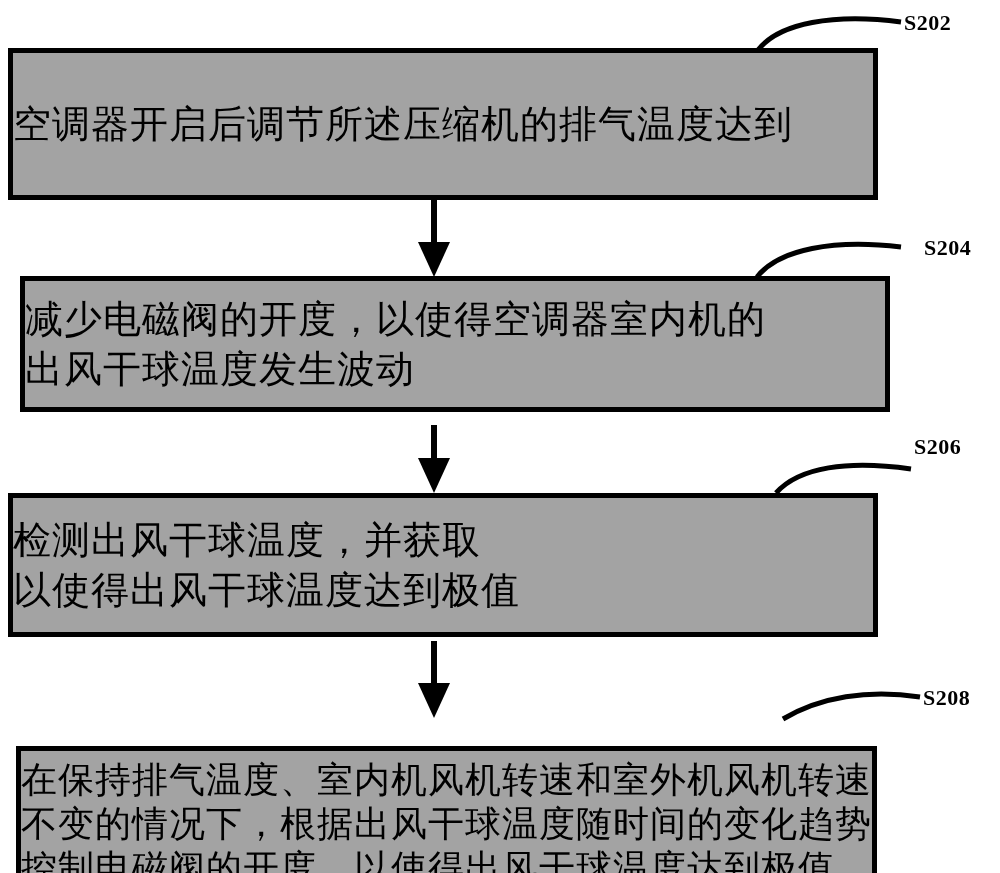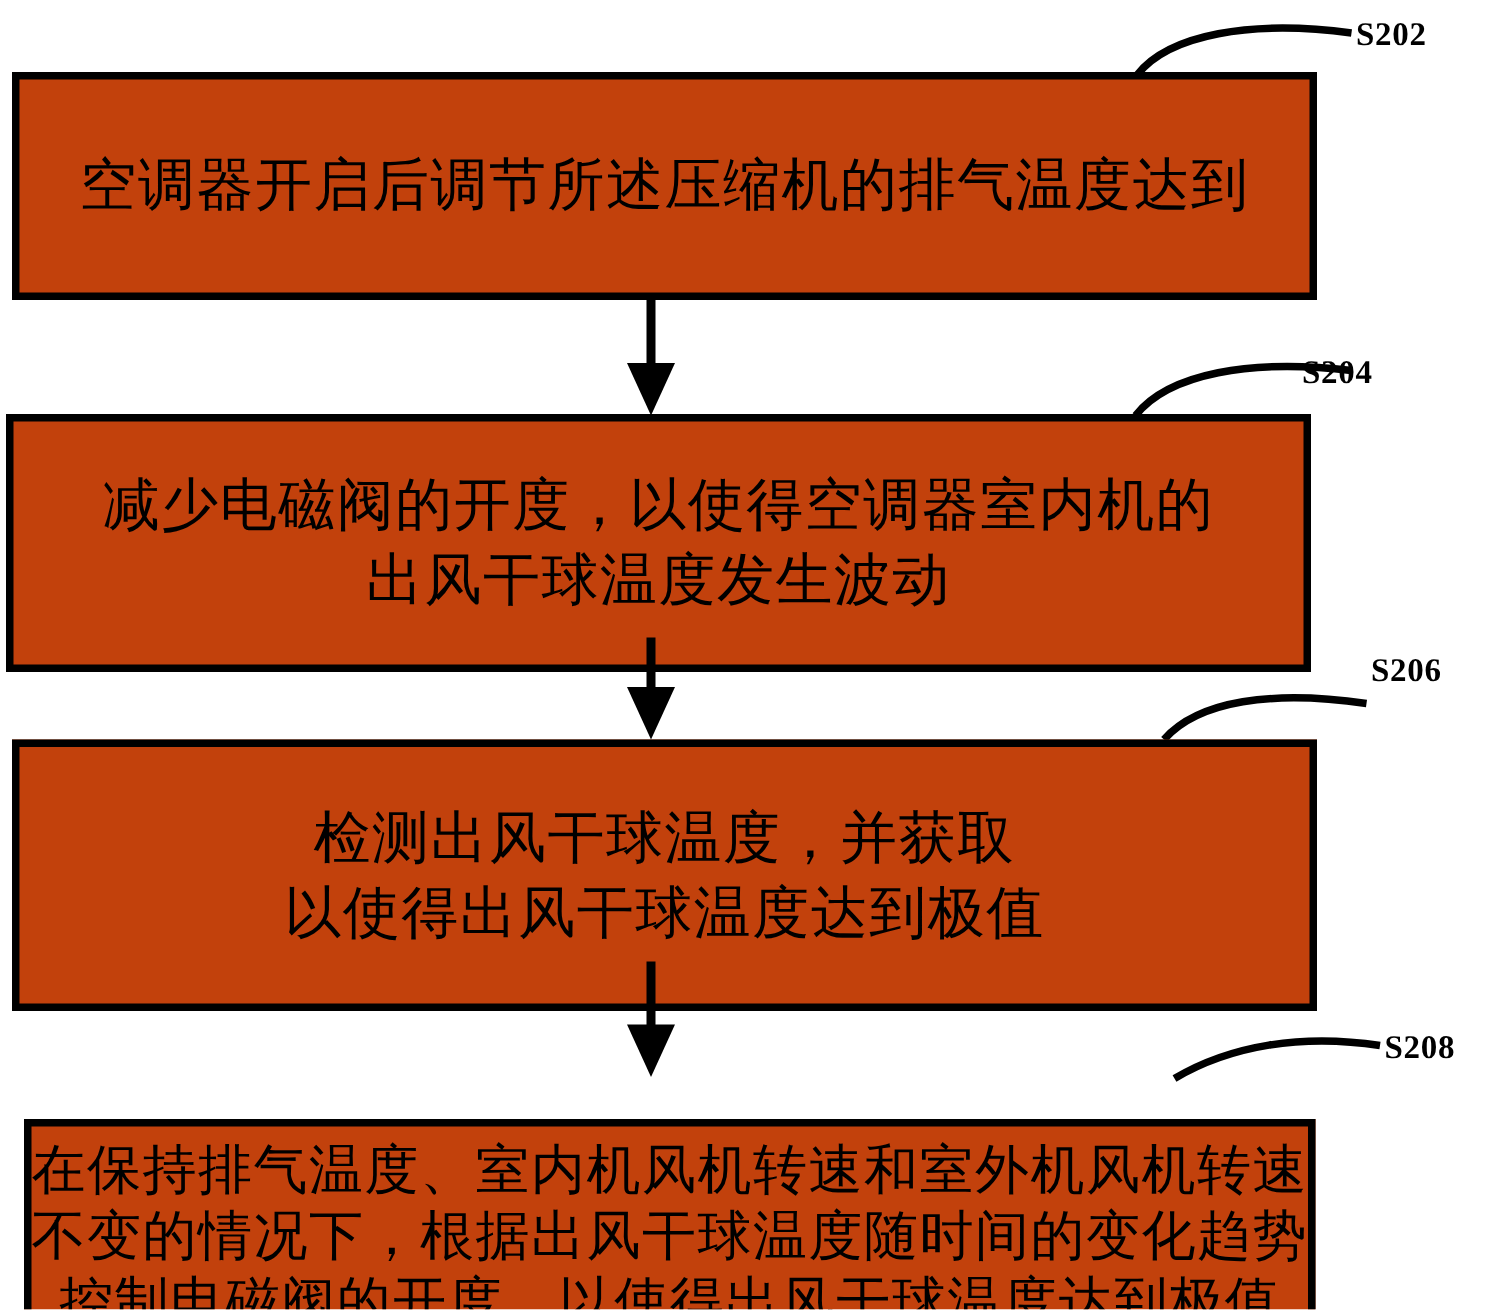--- a/index.html
+++ b/index.html
@@ -21,51 +21,51 @@
     left: 0;
     top: 0;
     width: 1000px;
     height: 873px;
     pointer-events: none;
   }
   .step-box {
     position: absolute;
     box-sizing: border-box;
     border: 5px solid #000000;
-    background: #c2410c;
+    background: #a3a3a3;
     display: flex;
     flex-direction: column;
     justify-content: center;
-    align-items: center;
+    align-items: flex-start;
     text-align: center;
     font-size: 38px;
     line-height: 50px;
     letter-spacing: 1px;
   }
   .box-1 { left: 8px;  top: 48px;  width: 870px; height: 152px; }
-  .box-2 { left: 4px;  top: 276px; width: 870px; height: 172px; }
-  .box-3 { left: 8px;  top: 493px; width: 870px; height: 181px; }
+  .box-2 { left: 20px;  top: 276px; width: 870px; height: 136px; }
+  .box-3 { left: 8px;  top: 493px; width: 870px; height: 144px; }
   .box-4 {
     left: 16px; top: 718px; width: 861px; height: 147px;
     font-size: 36px;
     line-height: 44px;
     justify-content: flex-start;
     padding-top: 7px;
     margin-top: 28px;
   }
   .step-label {
     position: absolute;
     font-weight: bold;
     font-size: 22px;
     line-height: 33px;
     letter-spacing: 0.5px;
     white-space: nowrap;
   }
   .label-1 { left: 904px; top: 6px;   }
-  .label-2 { left: 868px; top: 231px; }
+  .label-2 { left: 924px; top: 231px; }
   .label-3 { left: 914px; top: 430px; }
   .label-4 { left: 923px; top: 681px; }
   .down-arrow {
     position: absolute;
     width: 32px;
     left: 418px;
   }
   .arrow-1 { top: 200px; height: 77px; }
   .arrow-2 { top: 425px; height: 68px; }
   .arrow-3 { top: 641px; height: 77px; }

